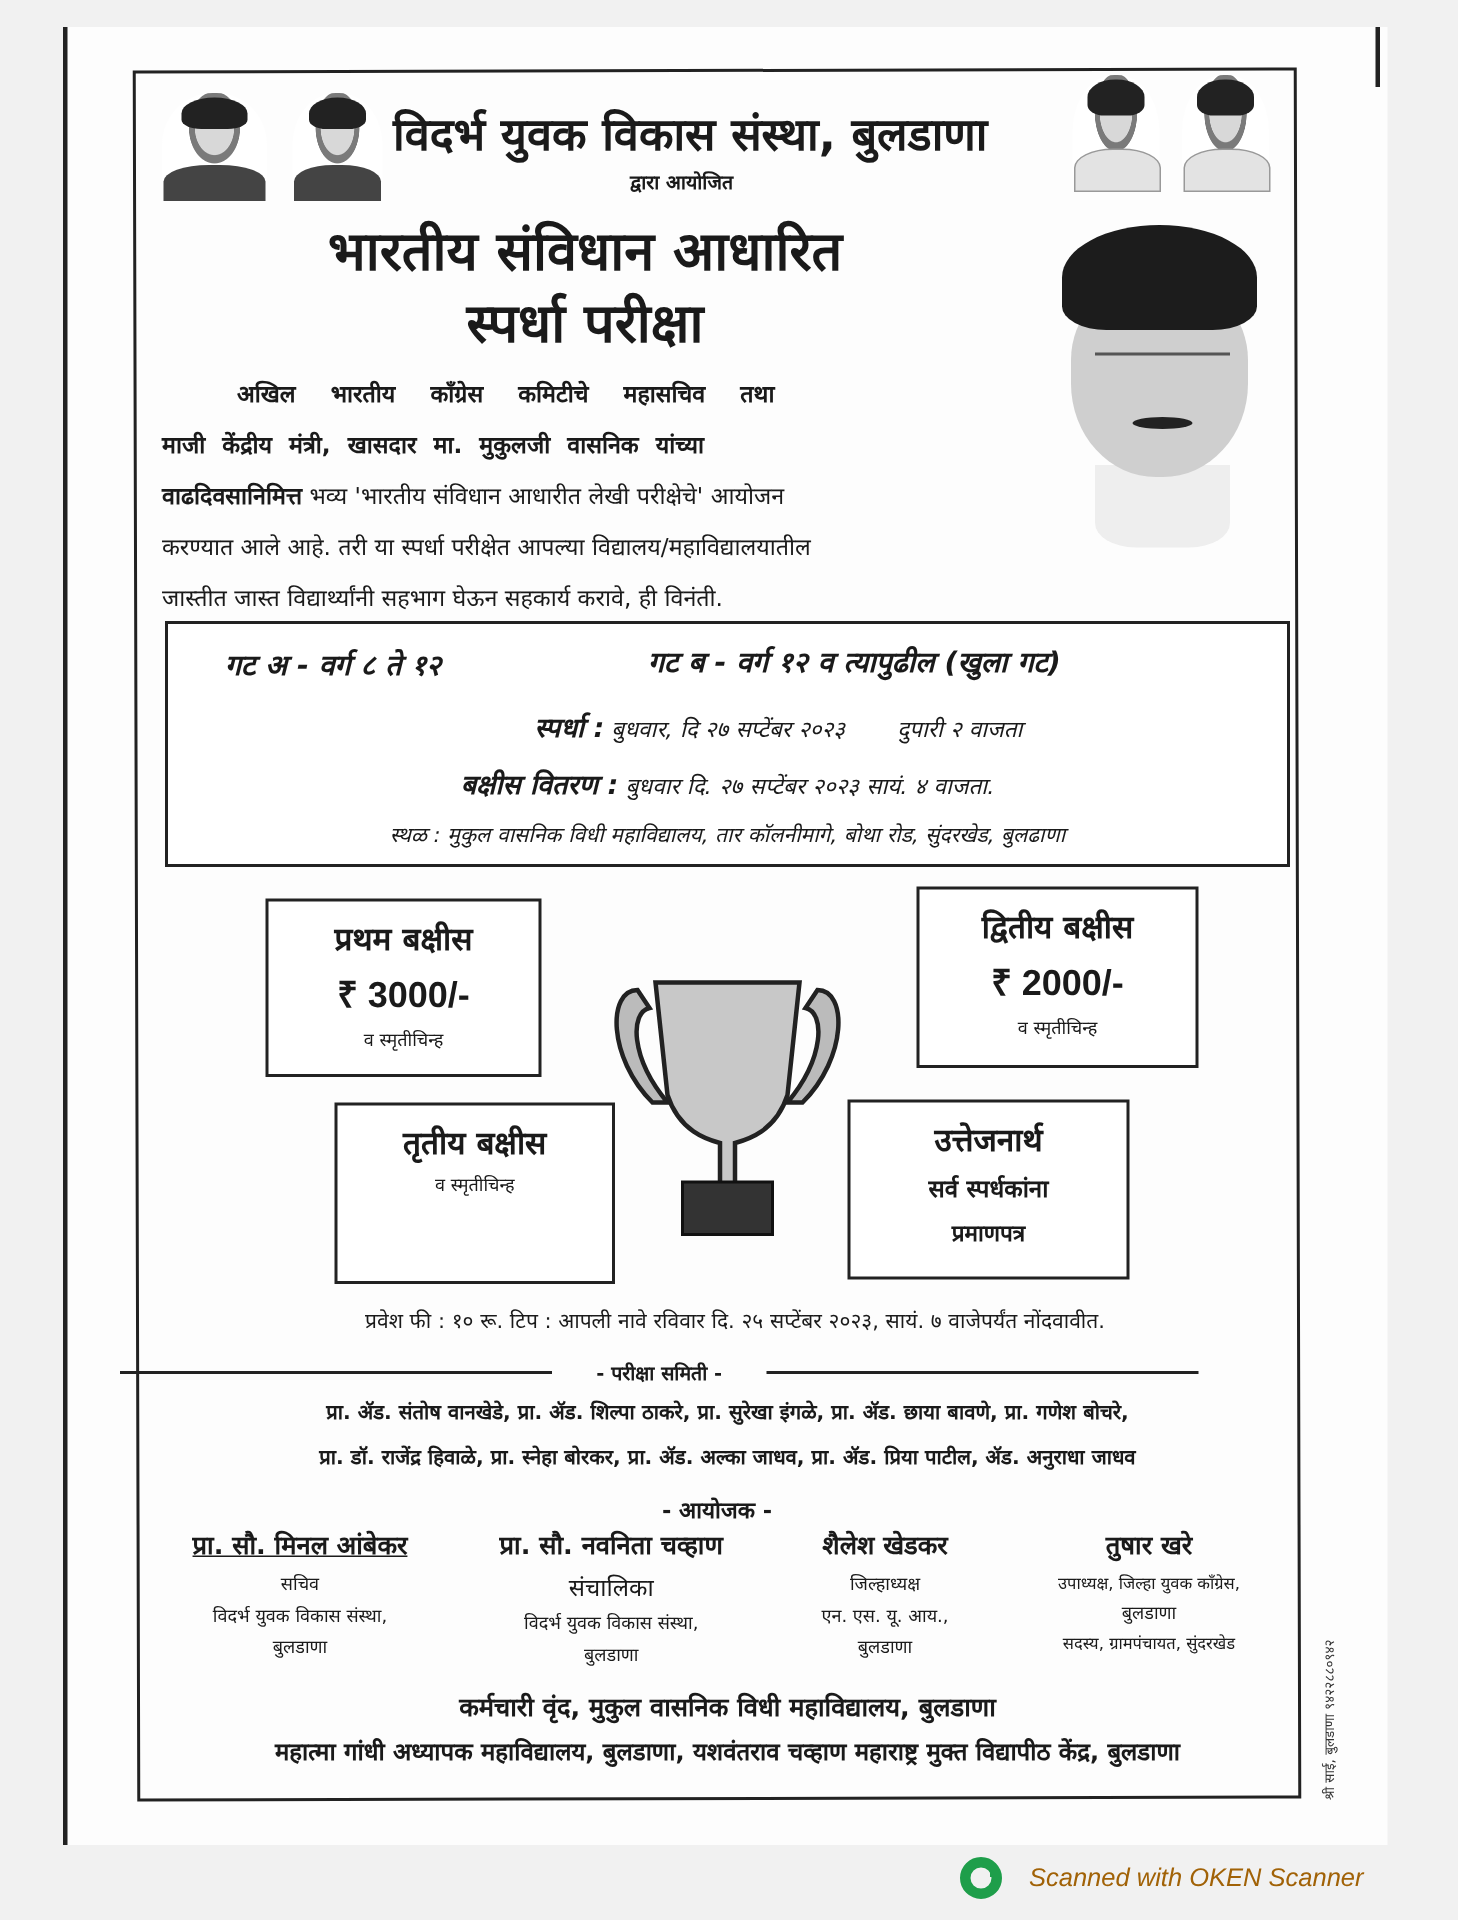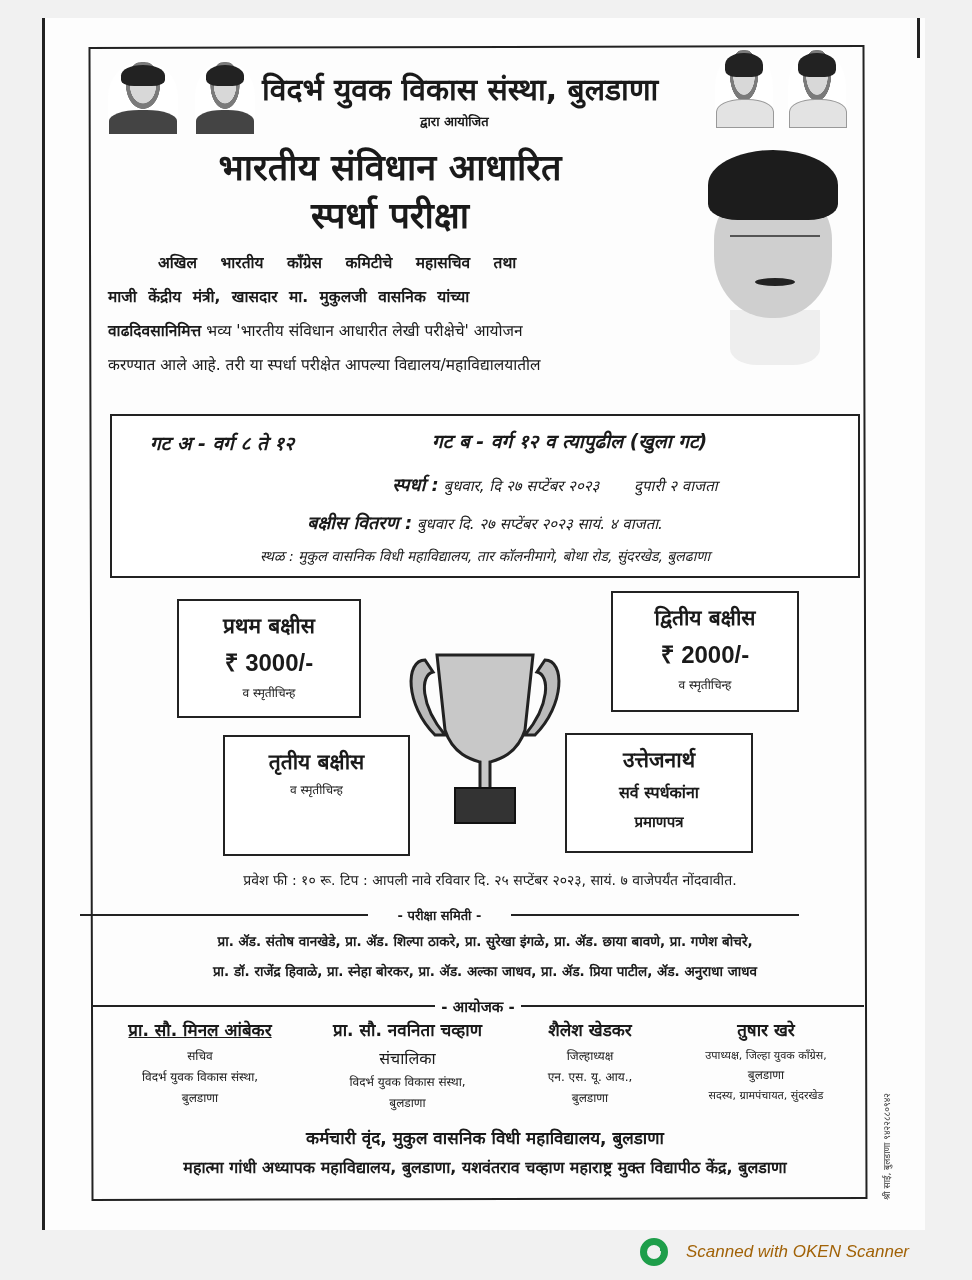--- a/index.html
+++ b/index.html
@@ -81,26 +81,27 @@
     <div class="hair"></div>
   <div class="glasses"></div>
     <div class="mustache"></div>
 </div>
 
 <div class="abs" style="left:108px;top:246px;width:555px;font-size:15.5px;line-height:34px;">
   <div class="b" style="padding-left:50px;word-spacing:18px;">अखिल भारतीय काँग्रेस कमिटीचे महासचिव तथा</div>
   <div class="b" style="word-spacing:6px;">माजी केंद्रीय मंत्री, खासदार मा. मुकुलजी वासनिक यांच्या</div>
   <div><span class="b">वाढदिवसानिमित्त</span><span> भव्य 'भारतीय संविधान आधारीत लेखी परीक्षेचे' आयोजन</span></div>
   <div>करण्यात आले आहे. तरी या स्पर्धा परीक्षेत आपल्या विद्यालय/महाविद्यालयातील</div>
+  <div>जास्तीत जास्त विद्यार्थ्यांनी सहभाग घेऊन सहकार्य करावे, ही विनंती.</div>
 </div>
 
 <div class="box" style="left:110px;top:414px;width:746px;height:160px;font-style:italic;">
   <div class="abs b" style="left:38px;top:14px;font-size:19px;">गट अ - वर्ग ८ ते १२</div>
   <div class="abs b" style="left:320px;top:12px;font-size:19px;">गट ब - वर्ग १२ व त्यापुढील (खुला गट)</div>
-  <div class="abs center" style="left:0;top:56px;width:814px;font-size:15px;margin-left:36px;">
+  <div class="abs center" style="left:0;top:56px;width:814px;font-size:15px;">
     <span class="b" style="font-size:18px;">स्पर्धा :</span>
     <span>बुधवार, दि २७ सप्टेंबर २०२३</span>
     <span style="margin-left:30px;">दुपारी २ वाजता</span>
   </div>
   <div class="abs center" style="left:0;top:94px;width:746px;font-size:15px;">
     <span class="b" style="font-size:18px;">बक्षीस वितरण :</span>
     <span>बुधवार दि. २७ सप्टेंबर २०२३  सायं. ४ वाजता.</span>
   </div>
   <div class="abs center" style="left:0;top:130px;width:746px;font-size:14px;">स्थळ : मुकुल वासनिक विधी महाविद्यालय, तार कॉलनीमागे, बोथा रोड, सुंदरखेड, बुलढाणा</div>
 </div>
@@ -135,21 +136,21 @@
 <div class="abs center" style="left:110px;top:870px;width:760px;font-size:14px;">प्रवेश फी : १० रू.    टिप : आपली नावे रविवार दि. २५ सप्टेंबर २०२३, सायं. ७ वाजेपर्यंत नोंदवावीत.</div>
 
 <div class="hr-title" style="left:80px;top:906px;width:719px;gap:24px;">
   <div class="line"></div>
   <div class="lbl" style="font-size:13px;">- परीक्षा समिती -</div>
   <div class="line"></div>
 </div>
 <div class="abs center b" style="left:100px;top:932px;width:770px;font-size:13.5px;">प्रा. ॲड. संतोष वानखेडे, प्रा. ॲड. शिल्पा ठाकरे, प्रा. सुरेखा इंगळे, प्रा. ॲड. छाया बावणे, प्रा. गणेश बोचरे,</div>
 <div class="abs center b" style="left:100px;top:962px;width:770px;font-size:13.5px;">प्रा. डॉ. राजेंद्र हिवाळे, प्रा. स्नेहा बोरकर, प्रा. ॲड. अल्का जाधव, प्रा. ॲड. प्रिया पाटील, ॲड. अनुराधा जाधव</div>
 
-<div class="hr-title" style="left:92px;top:996px;width:772px;">
+<div class="hr-title" style="left:92px;top:996px;width:772px;flex-direction:column;">
   <div class="line"></div>
   <div class="lbl">- आयोजक -</div>
   <div class="line"></div>
 </div>
 
 <div class="abs center" style="left:100px;top:1018px;width:200px;">
   <div class="b" style="font-size:17px;text-decoration:underline;">प्रा. सौ. मिनल आंबेकर</div>
   <div style="font-size:12px;margin-top:6px;">सचिव</div>
   <div style="font-size:12px;margin-top:4px;">विदर्भ युवक विकास संस्था,</div>
   <div style="font-size:12px;margin-top:4px;">बुलडाणा</div>

